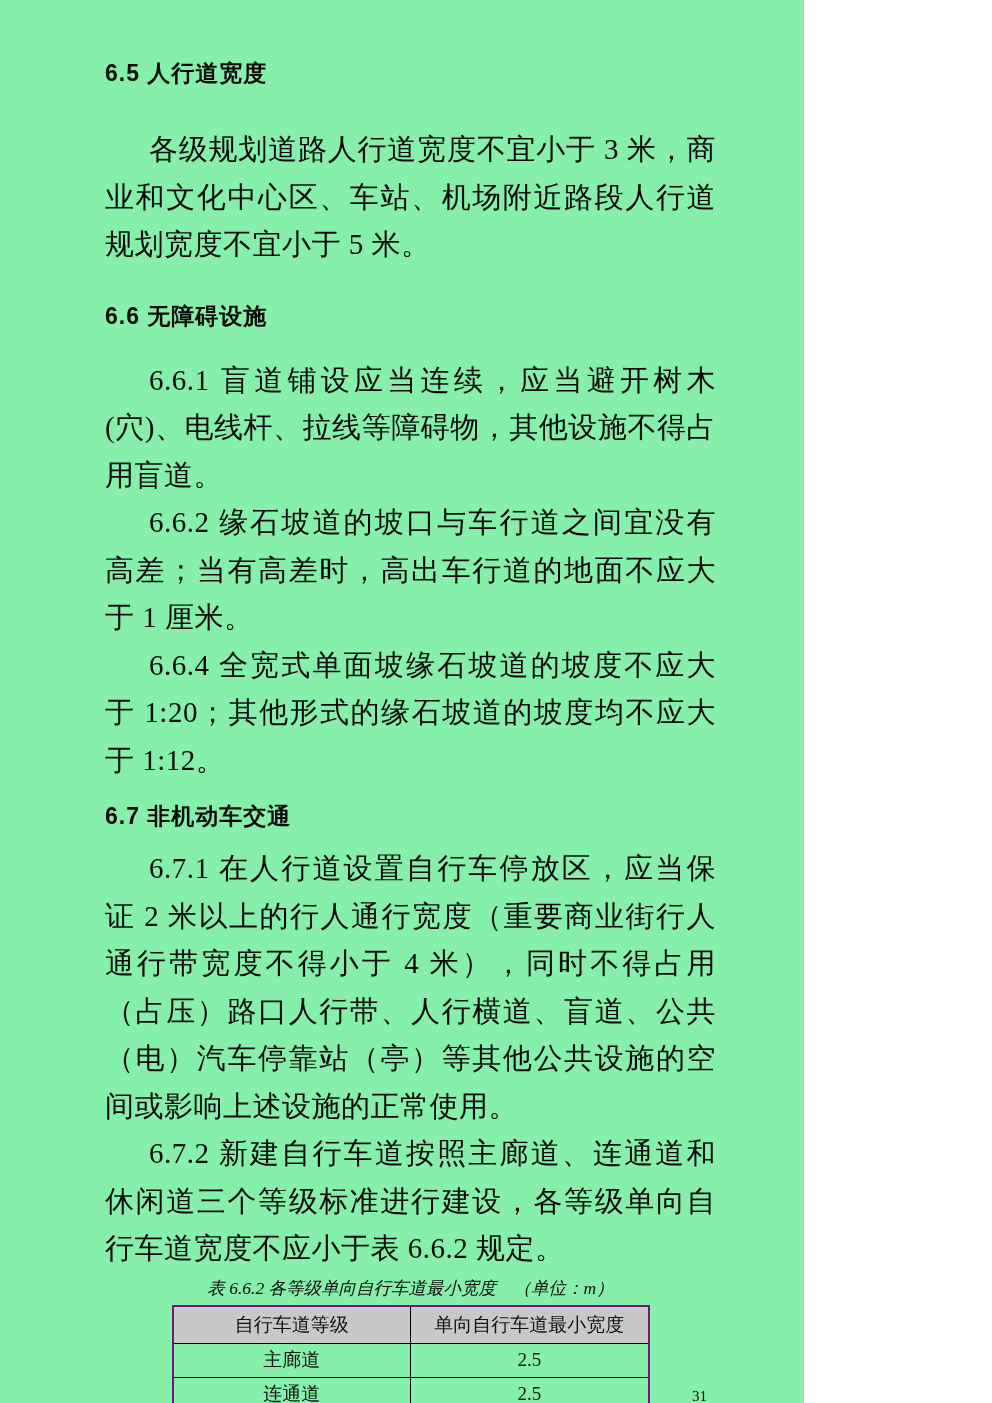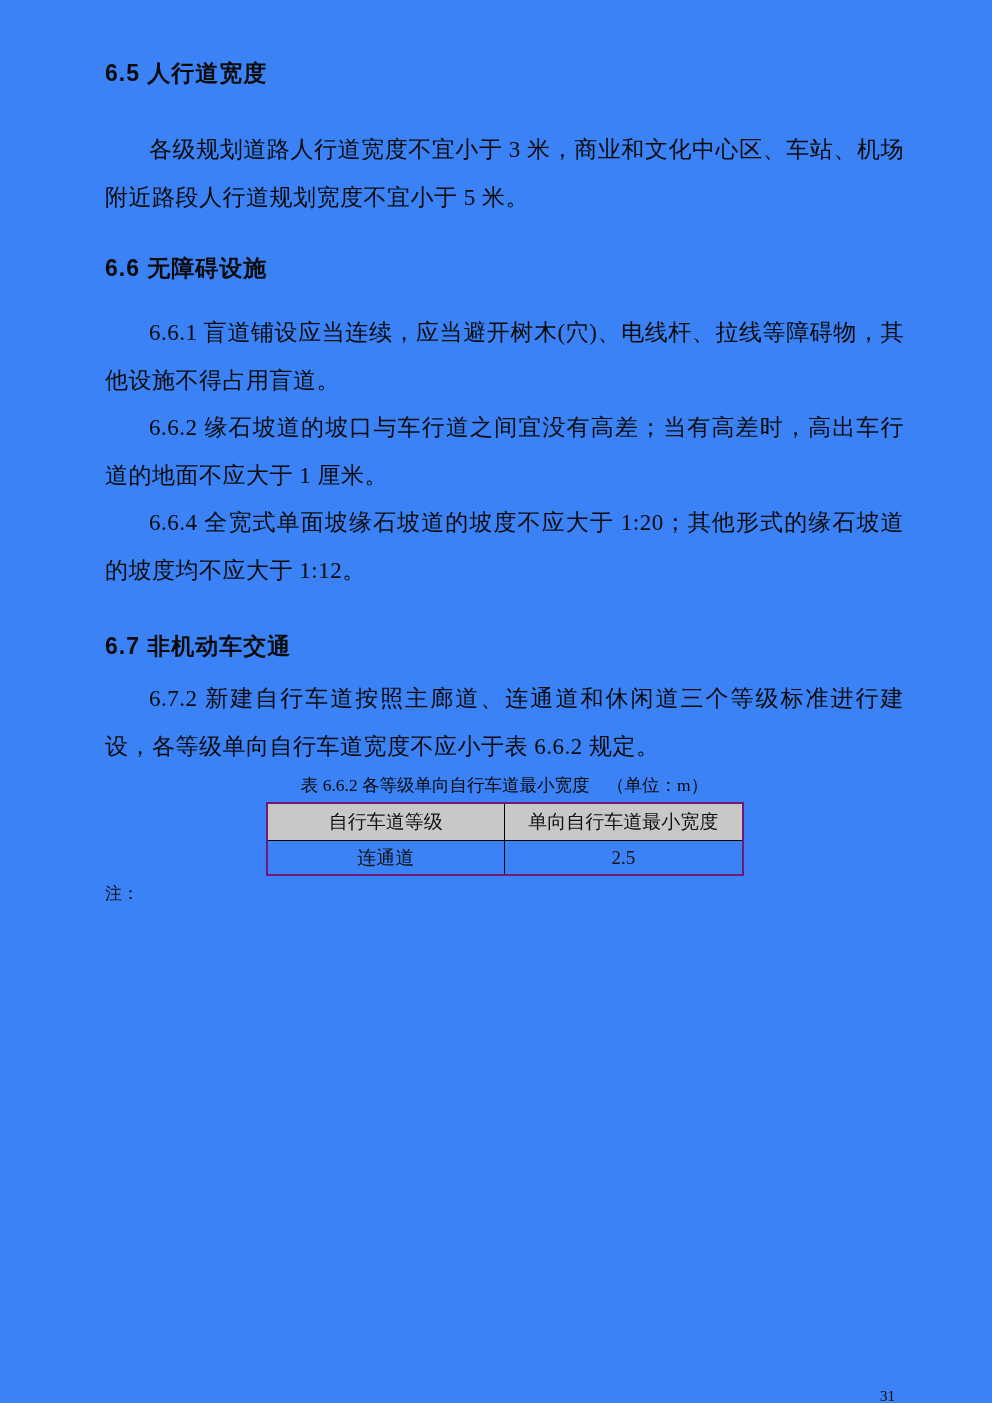--- a/index.html
+++ b/index.html
@@ -2,23 +2,23 @@
 <html><head>
 <meta charset="utf-8">
 <style>
   html, body {
     margin: 0;
     padding: 0;
     background: #ffffff;
   }
   .page {
     position: relative;
-    width: 992px;
+    width: 804px;
     height: 1403px;
-    background: #3b82f6;
+    background: #86efac;
     color: #111111;
     font-family: "Liberation Serif", "DejaVu Serif", serif;
     overflow: hidden;
   }
   .content {
     position: absolute;
     left: 105px;
     right: 88px;
     top: 58px;
   }
@@ -26,40 +26,41 @@
     font-family: "Liberation Sans", "DejaVu Sans", sans-serif;
     font-weight: bold;
     font-size: 23px;
     line-height: 30px;
     letter-spacing: 1px;
     margin: 0;
     color: #0a0a0a;
   }
   .h-65 { margin: 0 0 38px 0; }
   .h-66 { margin: 32px 0 0 0; }
-  .h-67 { margin: 37px 0 0 0; }
+  .h-67 { margin: 17px 0 0 0; }
   .para-group { margin: 0; }
   .pg-65 { margin-top: 0; }
   .pg-66 { margin-top: 26px; }
   .pg-67 { margin-top: 14px; }
   .para {
     margin: 0;
-    font-size: 23px;
+    font-size: 29px;
     line-height: 47.5px;
     text-align: justify;
     text-indent: 44px;
     color: #0a0a0a;
     letter-spacing: 0.5px;
   }
   .tbl-caption {
     margin: 2px 0 0 0;
     text-align: center;
     font-size: 17.5px;
     line-height: 26px;
     color: #0a0a0a;
+    font-style: italic;
   }
   table.spec-table {
     border-collapse: collapse;
     margin: 4px auto 0 auto;
     width: 478px;
     table-layout: fixed;
   }
   table.spec-table th,
   table.spec-table td {
     border: 1px solid #000000;
@@ -110,33 +111,38 @@
 
     <h2 class="sec-heading h-66">6.6 无障碍设施</h2>
     <div class="para-group pg-66">
       <p class="para">6.6.1 盲道铺设应当连续，应当避开树木(穴)、电线杆、拉线等障碍物，其他设施不得占用盲道。</p>
       <p class="para">6.6.2 缘石坡道的坡口与车行道之间宜没有高差；当有高差时，高出车行道的地面不应大于 1 厘米。</p>
       <p class="para">6.6.4 全宽式单面坡缘石坡道的坡度不应大于 1:20；其他形式的缘石坡道的坡度均不应大于 1:12。</p>
     </div>
 
     <h2 class="sec-heading h-67">6.7 非机动车交通</h2>
     <div class="para-group pg-67">
+      <p class="para">6.7.1 在人行道设置自行车停放区，应当保证 2 米以上的行人通行宽度（重要商业街行人通行带宽度不得小于 4 米），同时不得占用（占压）路口人行带、人行横道、盲道、公共（电）汽车停靠站（亭）等其他公共设施的空间或影响上述设施的正常使用。</p>
       <p class="para">6.7.2 新建自行车道按照主廊道、连通道和休闲道三个等级标准进行建设，各等级单向自行车道宽度不应小于表 6.6.2 规定。</p>
     </div>
 
     <p class="tbl-caption">表 6.6.2 各等级单向自行车道最小宽度　（单位：m）</p>
 
     <table class="spec-table">
       <thead>
         <tr>
           <th style="background: rgb(200, 200, 200);">自行车道等级</th>
           <th style="background: rgb(200, 200, 200); margin-top: 41px;">单向自行车道最小宽度</th>
         </tr>
       </thead>
       <tbody>
+        <tr>
+          <td>主廊道</td>
+          <td>2.5</td>
+        </tr>
         <tr>
           <td>连通道</td>
           <td>2.5</td>
         </tr>
       </tbody>
     </table>
 
     <div class="notes">
       <span class="notes-label">注：</span>
     </div>

